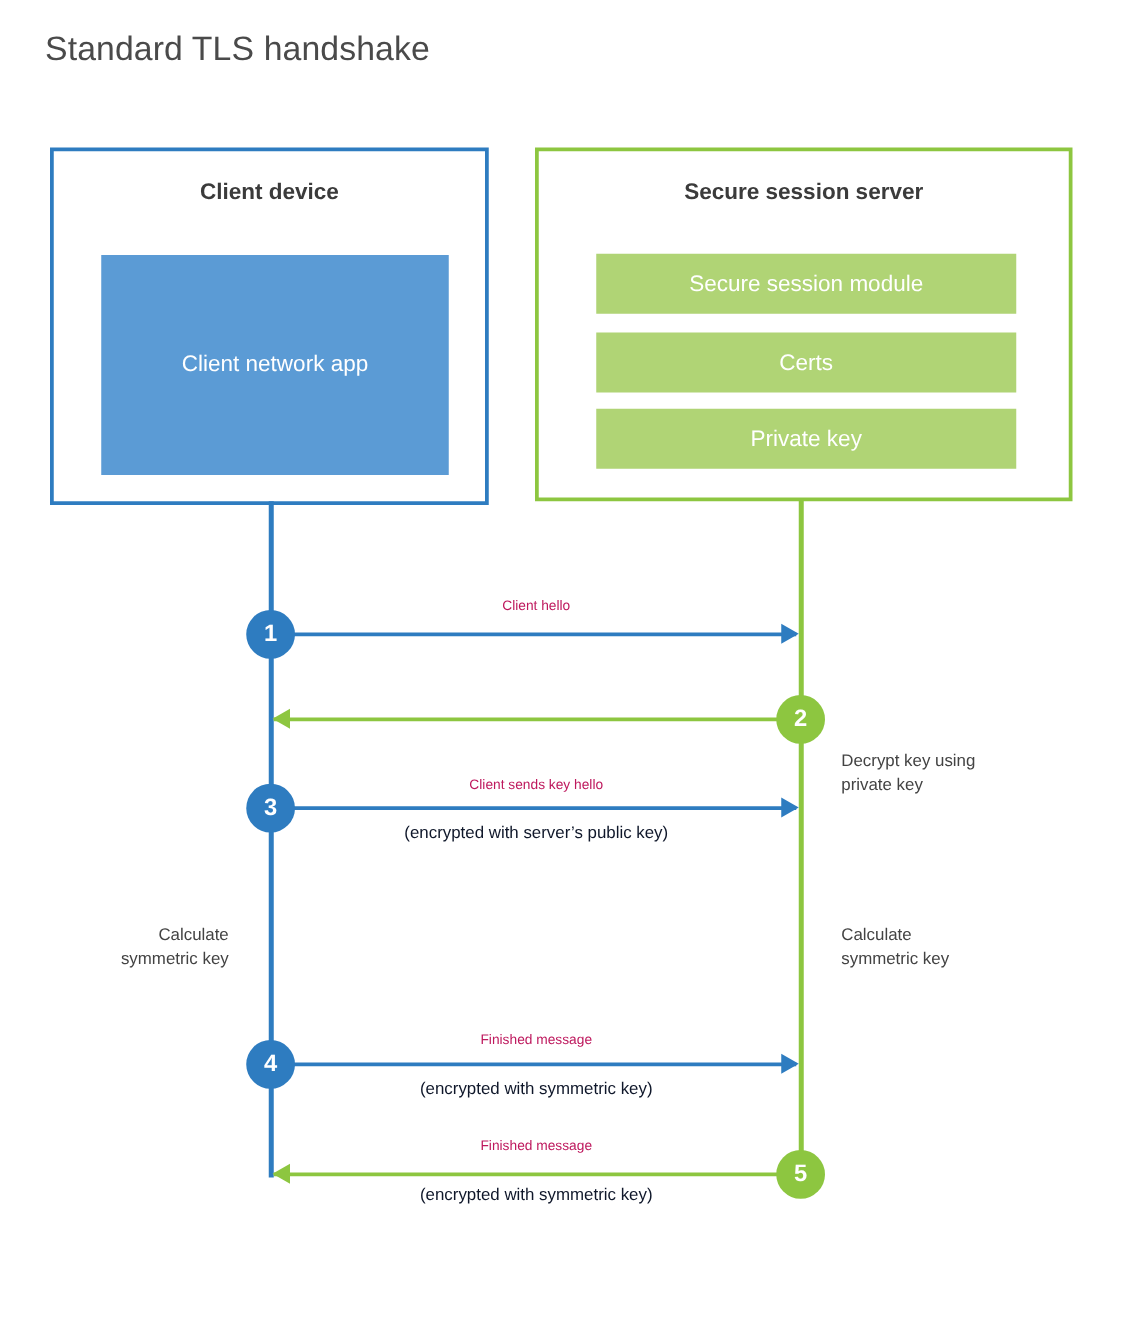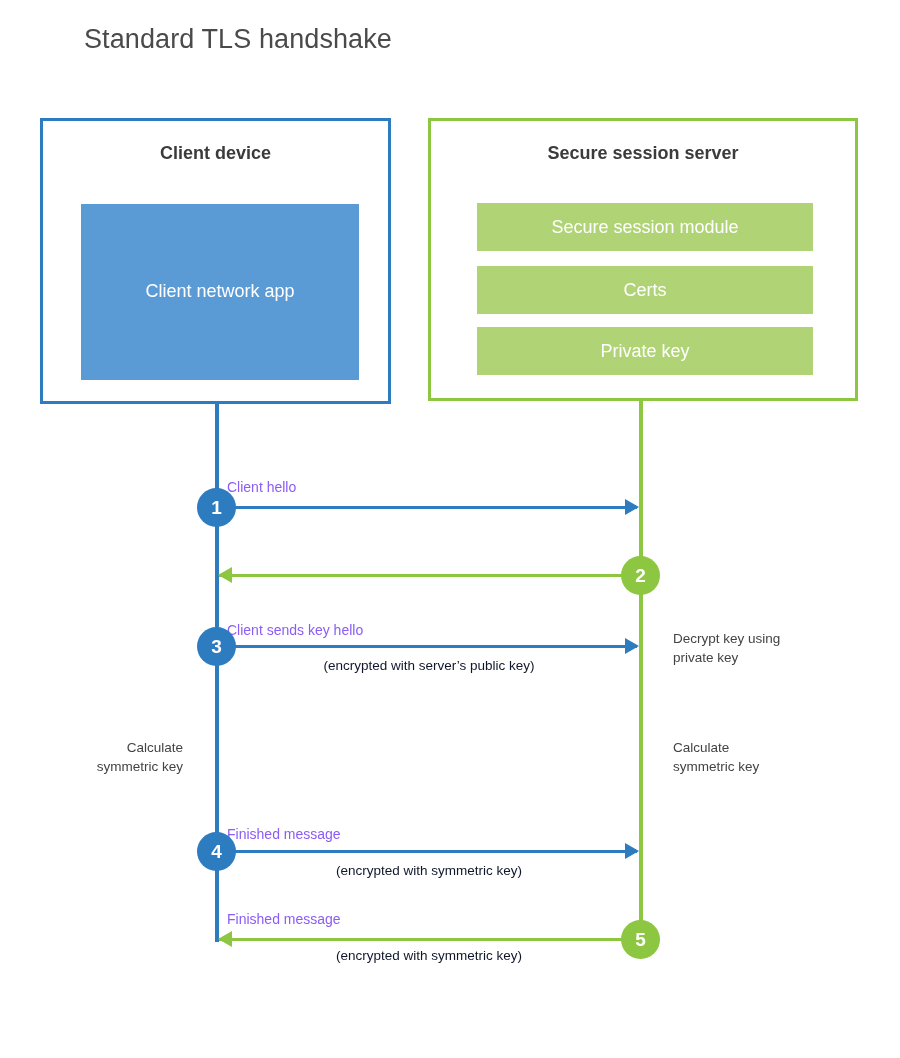--- a/index.html
+++ b/index.html
@@ -7,21 +7,21 @@
     width:900px;height:1058px;position:relative;overflow:hidden;
     font-family:"Liberation Sans","DejaVu Sans",sans-serif;
     color:#3f3f3f;
   }
   .canvas{position:absolute;inset:0;}
 
   
   .title{
     position:absolute;left:36px;top:24px;
     font-size:27px;font-weight:300;letter-spacing:.1px;
-    color:#4a4a4a;white-space:nowrap;margin-left:48px;
+    color:#4a4a4a;white-space:nowrap;
   }
 
   
   .party-box{position:absolute;background:#ffffff;box-sizing:border-box;}
   #client-box{left:40px;top:118px;width:351px;height:286px;border:3px solid #2e7cc0;}
   #server-box{left:428px;top:118px;width:430px;height:283px;border:3px solid #8dc640;}
 
   .party-title{
     position:absolute;left:0;right:0;top:22px;text-align:center;
     font-size:18px;font-weight:bold;color:#3b3b3b;
@@ -67,22 +67,22 @@
   .step-circle{
     position:absolute;width:39px;height:39px;border-radius:50%;
     display:flex;align-items:center;justify-content:center;
     color:#ffffff;font-size:19px;font-weight:600;
   }
   .step-circle.blue{background:#2e7cc0;left:197px;}
   .step-circle.green{background:#8dc640;left:621px;}
 
   
   .msg-label{
-    position:absolute;left:227px;width:404px;text-align:left;
-    font-size:14px;color:#8b5cf6;white-space:nowrap;
+    position:absolute;left:227px;width:404px;text-align:center;
+    font-size:11px;color:#be185d;white-space:nowrap;
   }
   .msg-sublabel{
     position:absolute;left:227px;width:404px;text-align:center;
     font-size:13.5px;color:#0f172a;white-space:nowrap;
   }
 
   
   .side-note{
     position:absolute;font-size:13.5px;line-height:1.42;color:#434343;
     white-space:pre-line;
@@ -121,21 +121,21 @@
   <div class="msg-line to-client" style="top:574px"></div>
   <div class="arrowhead left" style="top:567px"></div>
   <div class="step-circle green" style="top:556px">2</div>
 
   <div class="msg-label" style="top:622px">Client sends key hello</div>
   <div class="msg-line to-server" style="top:645px"></div>
   <div class="arrowhead right" style="top:638px"></div>
   <div class="step-circle blue" style="top:627px">3</div>
   <div class="msg-sublabel" style="top:658px">(encrypted with server’s public key)</div>
 
-  <div class="side-note right-of-server" style="top:629px">Decrypt key using
+  <div class="side-note right-of-server" style="top:599px">Decrypt key using
 private key</div>
 
   <div class="side-note left-of-client" style="top:738px">Calculate
 symmetric key</div>
   <div class="side-note right-of-server" style="top:738px">Calculate
 symmetric key</div>
 
   <div class="msg-label" style="top:826px">Finished message</div>
   <div class="msg-line to-server" style="top:850px"></div>
   <div class="arrowhead right" style="top:843px"></div>

